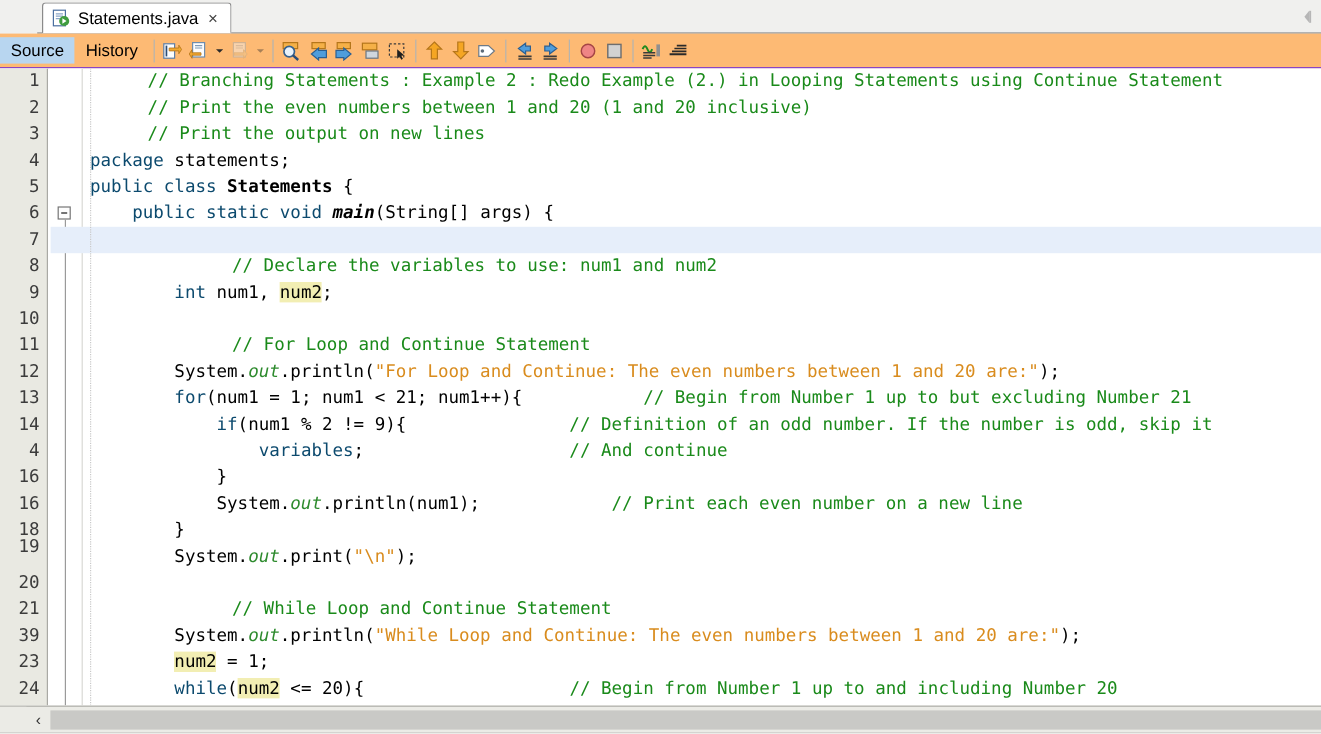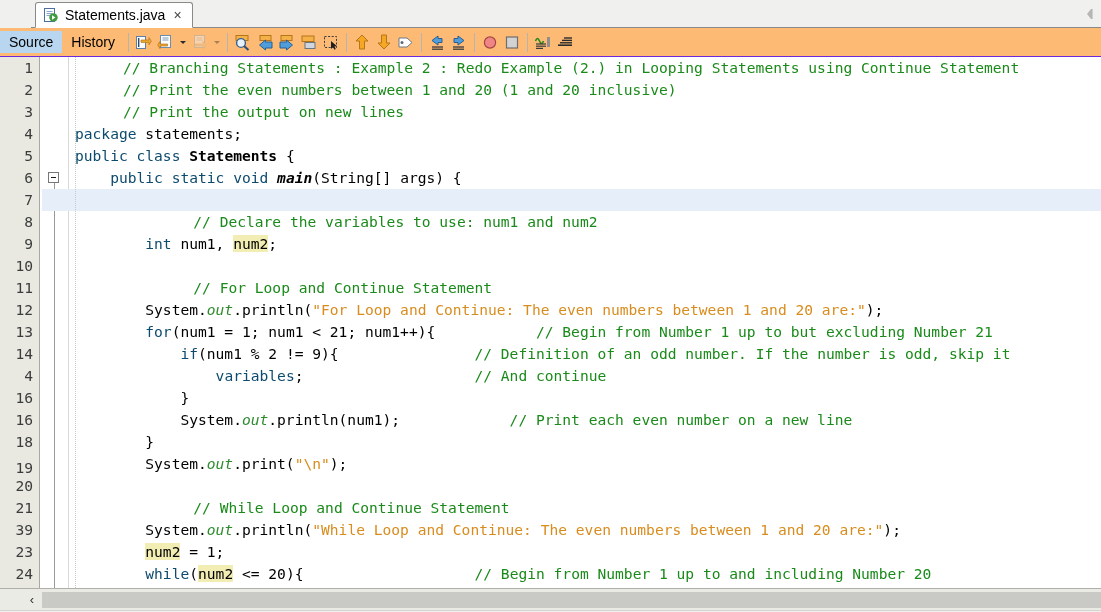--- a/index.html
+++ b/index.html
@@ -411,21 +411,21 @@
         <div class="lnum" style="top: 176px;">9</div>
         <div class="lnum" style="top: 198px;">10</div>
         <div class="lnum" style="top: 220px;">11</div>
         <div class="lnum" style="top: 242px;">12</div>
         <div class="lnum" style="top: 264px;">13</div>
         <div class="lnum" style="top: 286px;">14</div>
         <div class="lnum" style="top: 308px;">4</div>
         <div class="lnum" style="top: 330px;">16</div>
         <div class="lnum" style="top: 352px;">16</div>
         <div class="lnum" style="top: 374px;">18</div>
-        <div class="lnum" style="top: 400px;">19</div>
+        <div class="lnum" style="top: 388px;">19</div>
         <div class="lnum" style="top: 418px;">20</div>
         <div class="lnum" style="top: 440px; margin-left: 22px;">21</div>
         <div class="lnum" style="top: 462px;">39</div>
         <div class="lnum" style="top: 484px; margin-left: 11px;">23</div>
         <div class="lnum" style="top: 506px;">24</div>
       </div>
     <div class="foldbar" id="foldbar">
         <div class="fold-box" style="top: 115px;"></div>
         <div class="fold-vline" style="top: 126px; height: 405px;"></div>
       </div>

